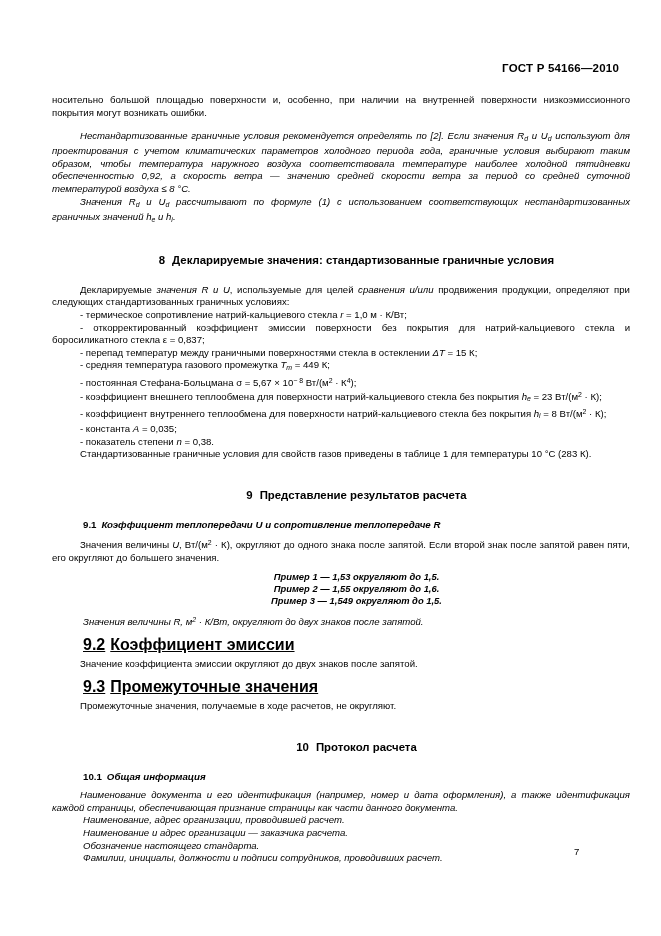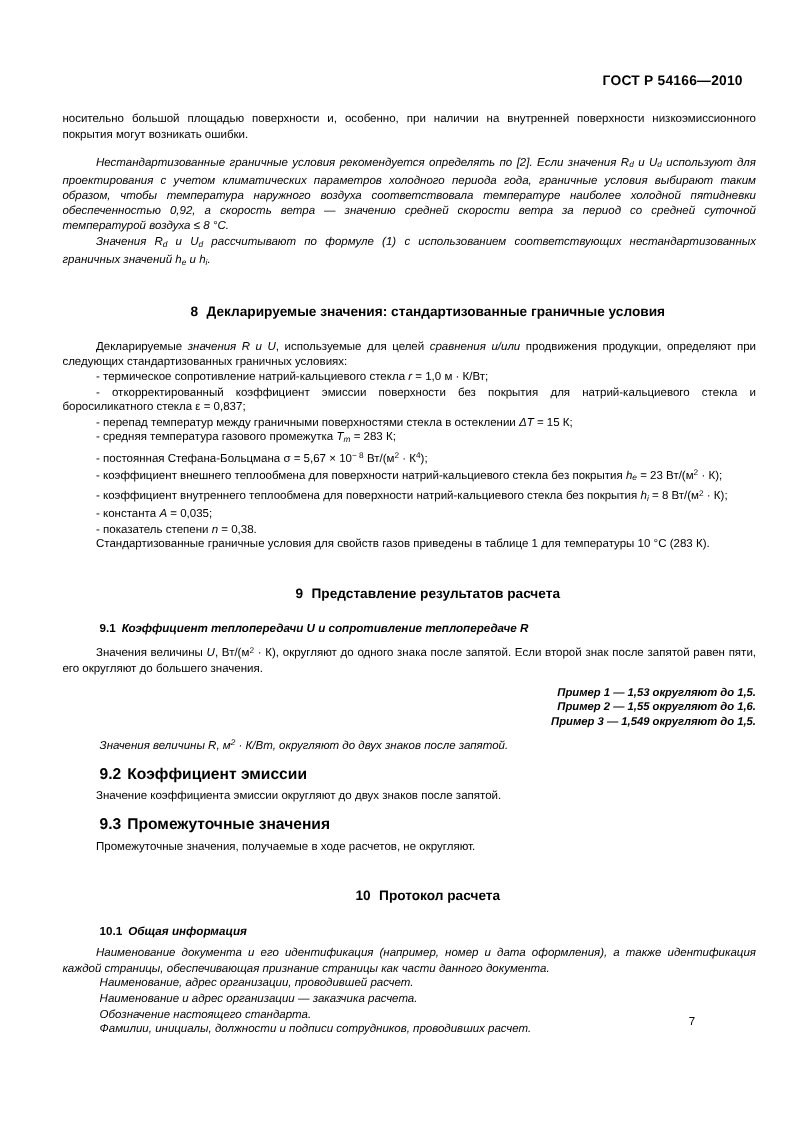--- a/index.html
+++ b/index.html
@@ -70,46 +70,47 @@
     padding-left: 31px;
     line-height: 12.6px;
     text-align: left;
   }
   .h2 .num {
     font-style: normal;
     margin-right: 5px;
     margin-top: 25px;
   }
   .h2-plain {
-    font-size: 13px;
+    font-size: 16px;
     font-weight: bold;
     font-style: normal;
     margin: 0;
     padding-left: 31px;
     line-height: 12.6px;
     text-align: left;
+    text-decoration: underline;
   }
   .h2-plain .num {
     margin-right: 5px;
   }
   .list-item {
     font-size: 9.6px;
     line-height: 12.6px;
     text-align: justify;
     text-indent: 28px;
     margin: 0;
   }
   .example {
     font-size: 9.4px;
     font-style: italic;
     font-weight: bold;
     line-height: 12.4px;
     margin: 0;
     padding-left: 31px;
-    text-align: right;
+    text-align: center;
   }
   .sub-line {
     font-size: 9.6px;
     font-style: italic;
     line-height: 12.6px;
     margin: 0;
     padding-left: 31px;
     text-align: left;
   }
   .gap-sm { height: 6px; }
@@ -160,21 +161,21 @@
     <div class="gap-lg"></div>
 
     <p class="body-text indent"><span>Декларируемые </span><span class="italic">значения R и U</span><span>, используемые для целей </span><span class="italic">сравнения и/или</span><span> продвижения продукции, определяют при следующих стандартизованных граничных условиях:</span></p>
 
     <p class="list-item"><span>- термическое сопротивление натрий-кальциевого стекла </span><span class="var">r</span><span> = 1,0 м · К/Вт;</span></p>
 
     <p class="list-item"><span>- откорректированный коэффициент эмиссии поверхности без покрытия для натрий-кальциевого стекла и боросиликатного стекла ε = 0,837;</span></p>
 
     <p class="list-item"><span>- перепад температур между граничными поверхностями стекла в остеклении </span><span class="var">ΔT</span><span> = 15 К;</span></p>
 
-    <p class="list-item"><span>- средняя температура газового промежутка </span><span class="var">T</span><sub>m</sub><span> = 283 К;</span></p>
+    <p class="list-item"><span>- средняя температура газового промежутка </span><span class="var">T</span><sub>m</sub><span> = 449 К;</span></p>
 
     <p class="list-item"><span>- постоянная Стефана-Больцмана σ = 5,67 × 10</span><sup>− 8</sup><span> Вт/(м</span><sup>2</sup><span> · К</span><sup>4</sup><span>);</span></p>
 
     <p class="list-item"><span>- коэффициент внешнего теплообмена для поверхности натрий-кальциевого стекла без покрытия </span><span class="var">h</span><sub>e</sub><span> = 23 Вт/(м</span><sup>2</sup><span> · К);</span></p>
 
     <p class="list-item"><span>- коэффициент внутреннего теплообмена для поверхности натрий-кальциевого стекла без покрытия </span><span class="var">h</span><sub>i</sub><span> = 8 Вт/(м</span><sup>2</sup><span> · К);</span></p>
 
     <p class="list-item"><span>- константа </span><span class="var">A</span><span> = 0,035;</span></p>
 
     <p class="list-item"><span>- показатель степени </span><span class="var">n</span><span> = 0,38.</span></p>

